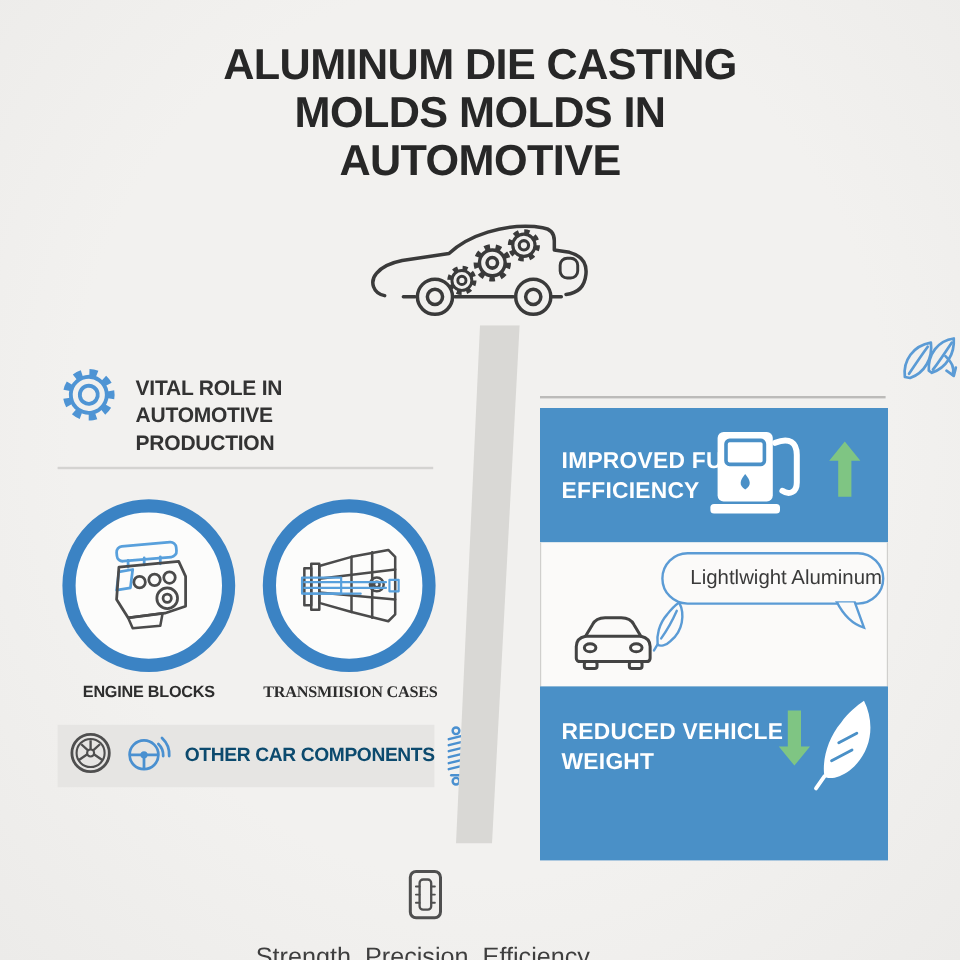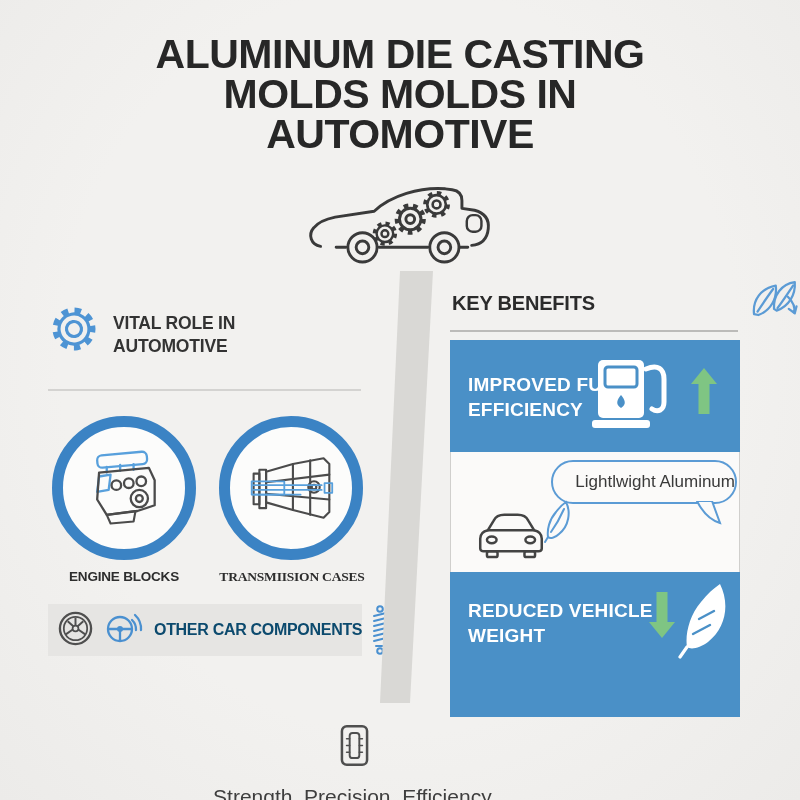--- a/index.html
+++ b/index.html
@@ -2,21 +2,21 @@
 <html><head>
 <meta charset="utf-8">
 <style>
   html,body{margin:0;padding:0;background:#e8e7e5;}
   #page{position:relative;width:800px;height:800px;margin:0 auto;overflow:hidden;
         background:radial-gradient(ellipse at 50% 45%, #f2f1ef 60%, #ecebe9 100%);
         font-family:"Liberation Sans", sans-serif;}
   .abs{position:absolute;}
 
   
-  .title{left:90px;top:34px;width:620px;text-align:center;font-size:41px;line-height:40px;
+  .title{left:90px;top:34px;width:620px;text-align:center;font-size:36px;line-height:40px;
          font-weight:bold;letter-spacing:-0.5px;color:#272727;}
   .hero{left:303px;top:172px;}
 
   
   .l-gear{left:50px;top:305px;}
   .l-head{left:113px;top:312px;font-size:17.5px;line-height:23px;font-weight:bold;color:#333;letter-spacing:-0.2px;}
   .l-div{left:48px;top:389px;width:313px;height:2px;background:#d4d3d1;}
   .circ{width:144px;height:144px;border:11px solid #3b83c4;border-radius:50%;background:#fcfcfb;
         box-sizing:border-box;display:flex;align-items:center;justify-content:center;}
   .c1{left:52px;top:416px;} .c2{left:219px;top:416px;}
@@ -100,20 +100,21 @@
       <g transform="rotate(-10 24 24)">
         <circle cx="24" cy="24" r="17" fill="none" stroke="#4e94d4" stroke-width="9" stroke-dasharray="5.9 5.97"></circle>
         <circle cx="24" cy="24" r="15" fill="#f1f0ee" stroke="#4e94d4" stroke-width="3.2"></circle>
         <circle cx="24" cy="24" r="7.5" fill="none" stroke="#4e94d4" stroke-width="3.2"></circle>
       </g>
     </svg>
   </div>
   <div class="abs l-head">
     <span style="display:block">VITAL ROLE IN</span>
     <span style="display:block">AUTOMOTIVE</span>
+    <span style="display:block">PRODUCTION</span>
   </div>
   <div class="abs l-div"></div>
 
   <div class="abs circ c1">
     <svg width="92" height="92" viewBox="0 0 96 96">
       <g fill="none" stroke-linejoin="round" stroke-linecap="round">
         <g stroke="#58a0dc" stroke-width="2.4">
           <rect x="20" y="12" width="52" height="13" rx="5" transform="rotate(-5 46 18)"></rect>
           <path d="M30 26 V32 M44 24 V30 M58 23 V29"></path>
           <path d="M22 36 L34 34 L32 50 L20 52 Z"></path>
@@ -199,21 +200,20 @@
       </svg>
     </span>
   </div>
 
   <div class="abs skew">
     <svg width="66" height="432" viewBox="0 0 66 432">
       <polygon points="28,0 61,0 38,432 8,432" fill="#d9d8d5"></polygon>
     </svg>
   </div>
 
-  <div class="abs r-head">KEY BENEFITS</div>
   <div class="abs r-leaf">
     <svg width="52" height="50" viewBox="0 0 60 56">
       <g fill="none" stroke="#5b9bd5" stroke-width="2.6" stroke-linecap="round" stroke-linejoin="round">
         <path d="M7 42 C5 26 15 12 32 9 C34 24 26 38 12 43 Z"></path>
         <path d="M11 39 C17 30 23 21 29 13"></path>
         <path d="M30 36 C29 20 39 7 54 5 C55 20 47 33 33 38 Z"></path>
         <path d="M34 35 C40 27 46 18 52 9"></path>
         <path d="M46 22 C52 28 55 33 53 40"></path>
         <path d="M47 36 L54 41 L56 33"></path>
       </g>

